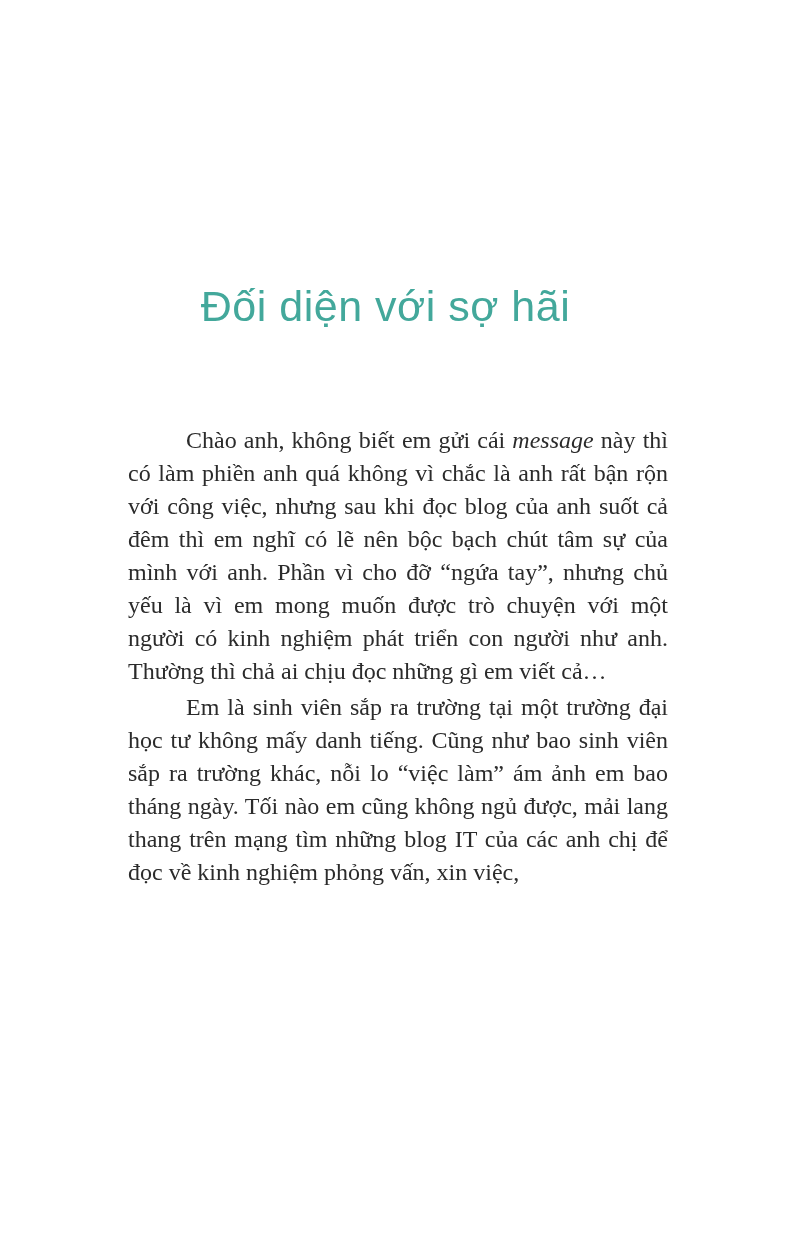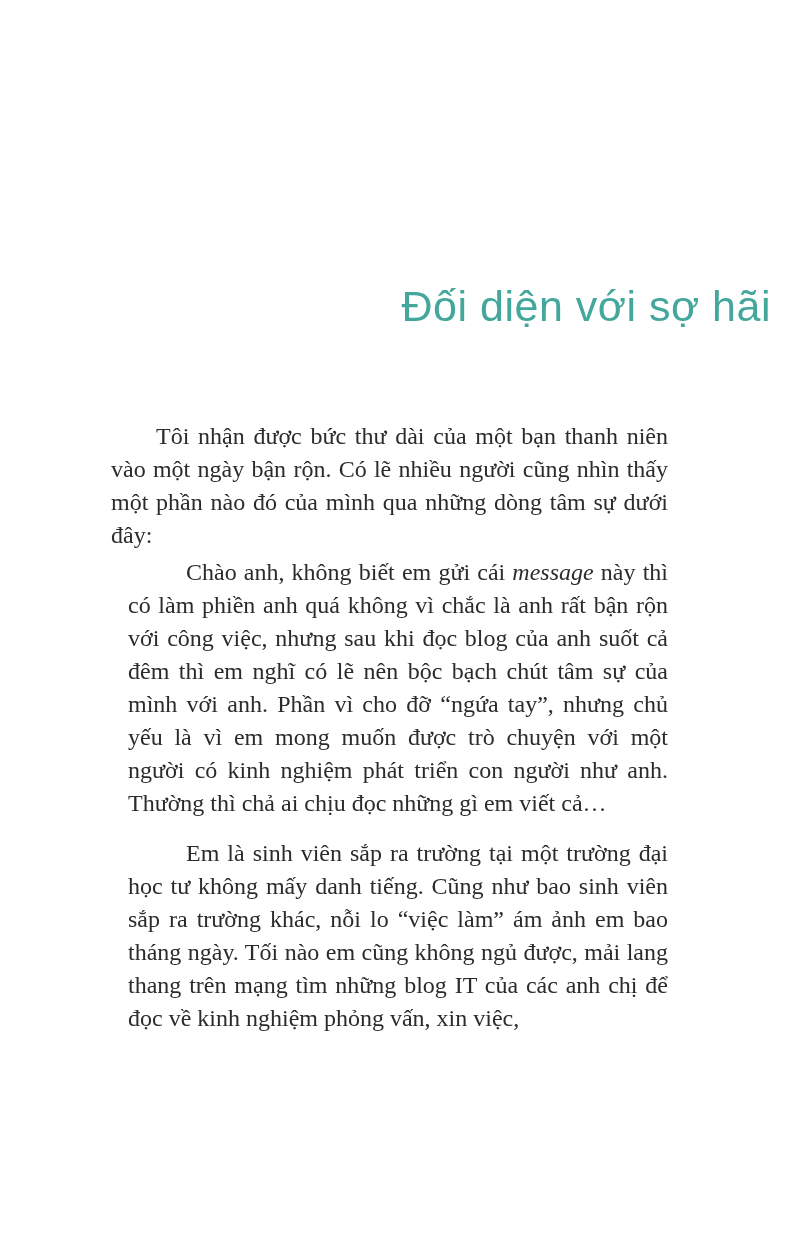--- a/index.html
+++ b/index.html
@@ -14,21 +14,21 @@
     background: #ffffff;
     overflow: hidden;
     font-family: "Liberation Serif", serif;
   }
   .chapter-title {
     position: absolute;
     top: 282px;
     left: 0;
     right: 14px;
     margin: 0;
-    text-align: right;
+    text-align: center;
     font-family: "Liberation Sans", sans-serif;
     font-weight: normal;
     font-size: 43px;
     letter-spacing: 0.5px;
     color: #43a89b;
   }
   .content {
     position: absolute;
     top: 420px;
     left: 111px;
@@ -44,21 +44,21 @@
   }
   .letter {
     margin-top: 4px;
     margin-left: 17px;
   }
   .letter p {
     margin: 0;
     text-indent: 58px;
   }
   .letter p + p {
-    margin-top: 17px;
+    margin-top: 3px;
   }
   .letter em {
     font-style: italic;
   }
   .footer {
     position: absolute;
     top: 1108px;
     right: 131px;
     font-family: "Liberation Sans", sans-serif;
     font-size: 20px;
@@ -80,21 +80,20 @@
 </style>
 </head>
 <body>
 
 <div class="page">
 
   <h1 class="chapter-title">Đối diện với sợ hãi</h1>
 
   <div class="content">
 
-    <p class="intro">Tôi nhận được bức thư dài của một bạn thanh niên vào một ngày bận rộn. Có lẽ nhiều người cũng nhìn thấy một phần nào đó của mình qua những dòng tâm sự dưới đây:</p>
 
     <div class="letter">
       <p><span>Chào anh, không biết em gửi cái </span><em>message</em><span> này thì có làm phiền anh quá không vì chắc là anh rất bận rộn với công việc, nhưng sau khi đọc blog của anh suốt cả đêm thì em nghĩ có lẽ nên bộc bạch chút tâm sự của mình với anh. Phần vì cho đỡ “ngứa tay”, nhưng chủ yếu là vì em mong muốn được trò chuyện với một người có kinh nghiệm phát triển con người như anh. Thường thì chả ai chịu đọc những gì em viết cả…</span></p>
       <p>Em là sinh viên sắp ra trường tại một trường đại học tư không mấy danh tiếng. Cũng như bao sinh viên sắp ra trường khác, nỗi lo “việc làm” ám ảnh em bao tháng ngày. Tối nào em cũng không ngủ được, mải lang thang trên mạng tìm những blog IT của các anh chị để đọc về kinh nghiệm phỏng vấn, xin việc,</p>
     </div>
 
   </div>
 
 
 </div>

